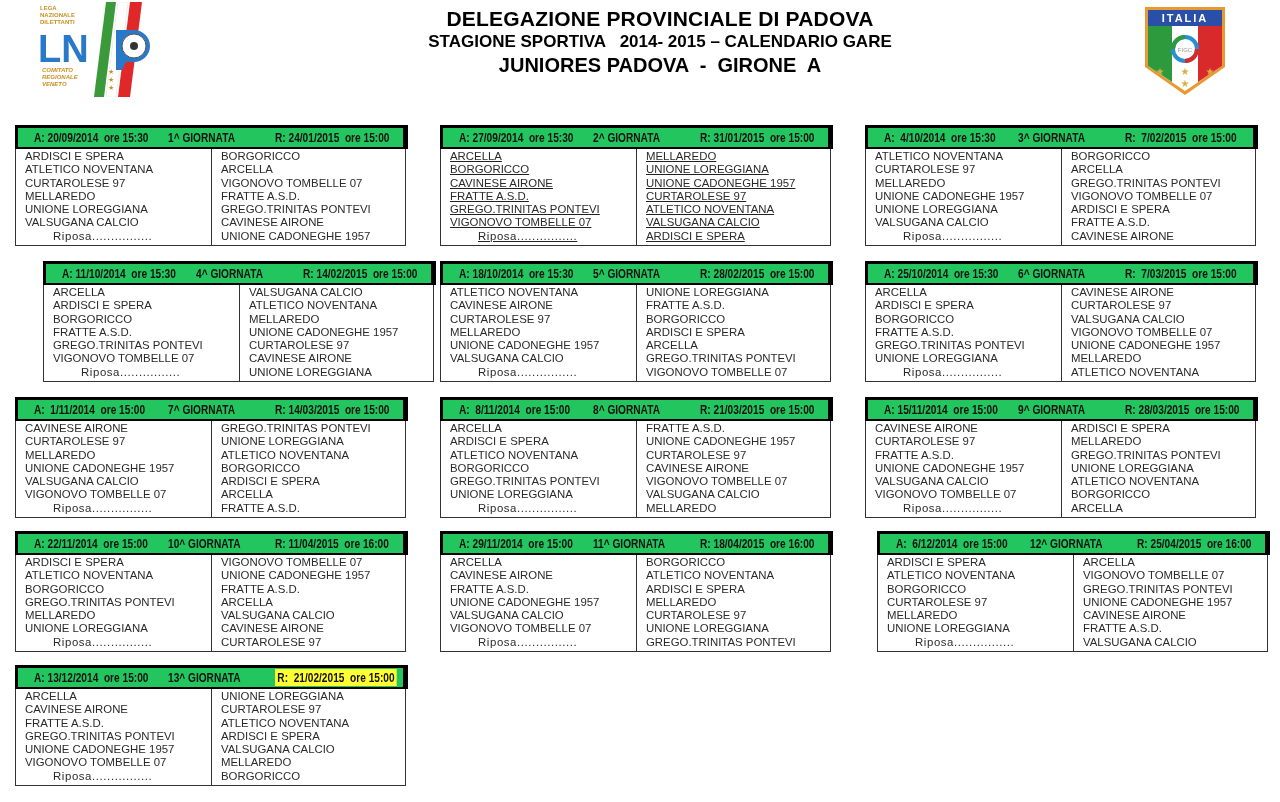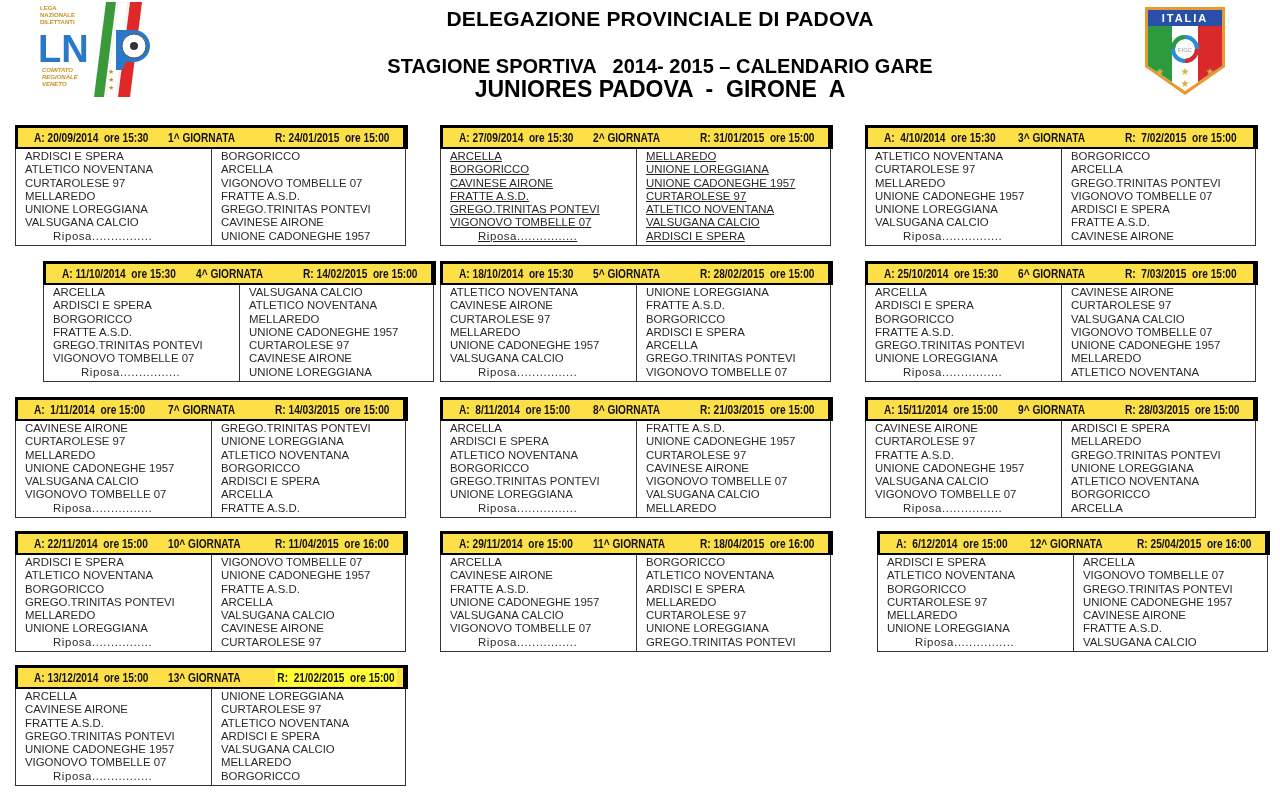--- a/index.html
+++ b/index.html
@@ -1,25 +1,25 @@
 <!DOCTYPE html>
 <html><head>
 <meta charset="utf-8">
 <style>
   html, body { margin:0; padding:0; background:#ffffff; }
   body { width:1280px; height:802px; position:relative; overflow:hidden; font-family:"Liberation Sans", sans-serif; color:#222; }
   .logo-lnd { position:absolute; left:38px; top:2px; width:120px; height:95px; }
   .logo-figc { position:absolute; left:1143px; top:5px; width:84px; height:92px; }
   .title-block { position:absolute; left:300px; top:6px; width:720px; text-align:center; color:#000000; font-weight:bold; }
   .t1 { font-size:21px; line-height:26px; letter-spacing:0.2px; }
-  .t2 { font-size:20px; line-height:20px; white-space:pre;margin-top:24px; }
-  .t3 { font-size:23px; line-height:26px; white-space:pre; }
+  .t2 { font-size:17px; line-height:20px; white-space:pre; }
+  .t3 { font-size:20px; line-height:26px; white-space:pre; }
 
   .round { position:absolute; width:393px; }
-  .round-head { height:19px; border:3px solid #000; border-right-width:5px; border-bottom-width:2px; background:#fde047; position:relative;
+  .round-head { height:19px; border:3px solid #000; border-right-width:5px; border-bottom-width:2px; background:#22c55e; position:relative;
                 font-family:"Liberation Sans Narrow","Liberation Sans", sans-serif; font-size:13px; font-weight:bold; color:#111; }
   .round-head span { position:absolute; top:1px; transform:scaleX(0.78); transform-origin:left center; white-space:pre; line-height:17px; }
   .h-a { left:16px; }
   .h-g { left:150px; }
   .h-r { left:257px; }
   .h-r.hl { background:#ffff33; padding:0 3px; }
   .round-body { border:1px solid #333; border-top:none; display:flex; height:96px; margin-right:2px; }
   .col { box-sizing:border-box; padding:1px 0 0 9px; font-size:11.4px; line-height:13.3px; color:#2a2a2a; }
   .col.home { width:196px; border-right:1.5px solid #333; }
   .col.away { flex:1; }

